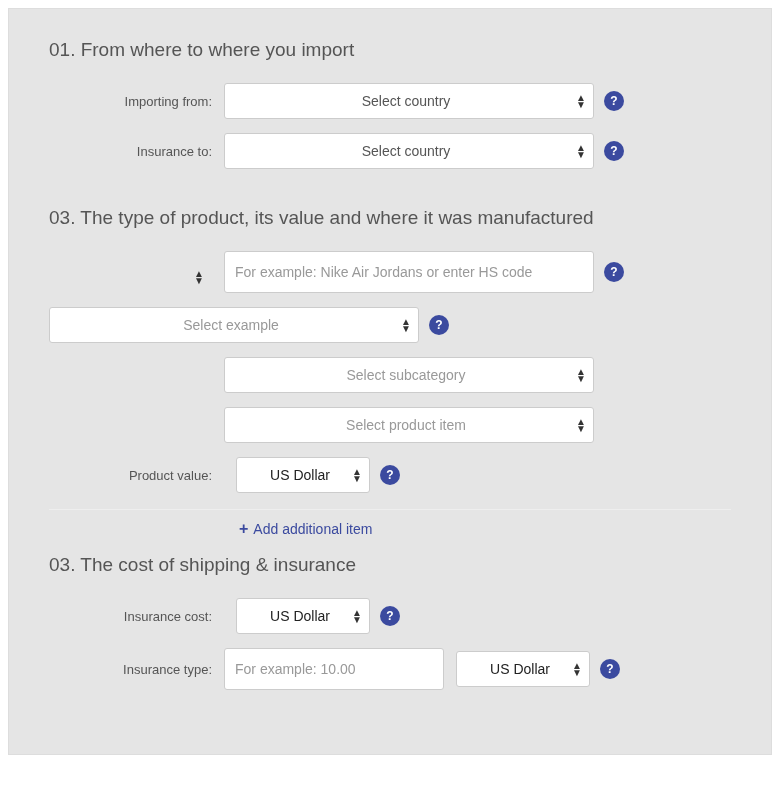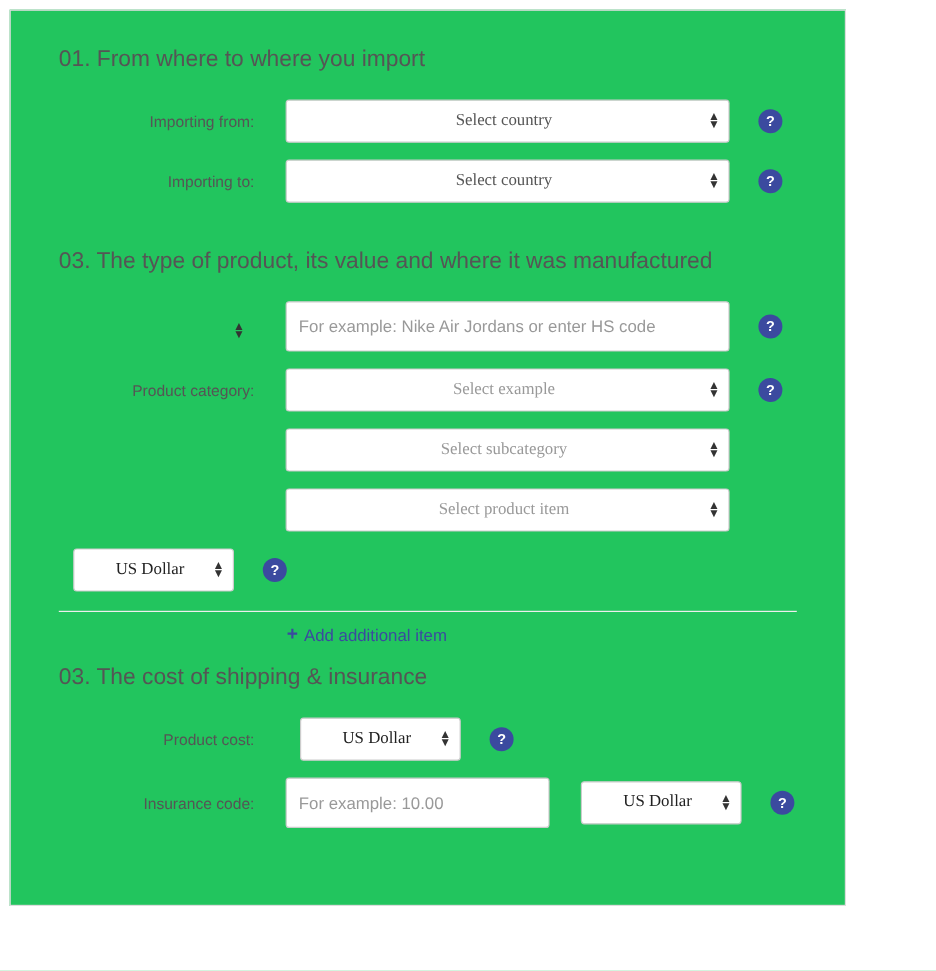--- a/index.html
+++ b/index.html
@@ -7,38 +7,37 @@
       margin: 0;
       padding: 0;
     }
     body {
       font-family: -apple-system, BlinkMacSystemFont, "Segoe UI", Helvetica, Arial, sans-serif;
       background: #fff;
       padding: 8px;
     }
     .container {
       border: 1px solid #ddd;
-      width: 697px;
+      width: 764px;
       padding: 30px 40px 50px 40px;
-      background: #22c55e;
+      background: #e5e5e5;
     }
     .section {
       margin-bottom: 38px;
     }
     .section-title {
       color: #555;
       font-size: 19px;
       font-weight: 400;
       margin-bottom: 22px;
     }
     .row {
       display: flex;
       align-items: center;
       margin-bottom: 14px;
-      gap: 14px;
     }
     .label {
       width: 175px;
       text-align: right;
       padding-right: 12px;
       color: #555;
       font-size: 13px;
     }
     .select-wrap {
       position: relative;
@@ -48,21 +47,21 @@
       appearance: none;
       -webkit-appearance: none;
       border: 1px solid #ccc;
       border-radius: 3px;
       background: #fff;
       padding: 8px 16px 8px 10px;
       font-size: 14px;
       color: #555;
       height: 36px;
       cursor: pointer;
-      font-family: Liberation Serif, serif;
+      font-family: Liberation Sans, sans-serif;
     }
     .select::placeholder, .placeholder-color {
       color: #999;
     }
     .select-caret {
       position: absolute;
       right: 8px;
       top: 50%;
       transform: translateY(-50%);
       pointer-events: none;
@@ -140,21 +139,21 @@
         <button class="select w-full"><span>Select country</span></button>
         <span class="select-caret">
             <span>▲</span>
             <span>▼</span>
           </span>
       </div>
       <span class="help-badge">?</span>
     </div>
 
     <div class="row">
-      <div class="label">Importing to:</div>
+      <div class="label">Insurance to:</div>
       <div class="select-wrap">
         <button class="select w-full"><span>Select country</span></button>
         <span class="select-caret">
             <span>▲</span>
             <span>▼</span>
           </span>
       </div>
       <span class="help-badge">?</span>
     </div>
   </div>
@@ -169,21 +168,20 @@
               <span>▲</span>
               <span>▼</span>
             </span>
         </div>
       </div>
       <input class="text-input w-desc-inp" type="text" placeholder="For example: Nike Air Jordans or enter HS code" style="">
       <span class="help-badge">?</span>
     </div>
 
     <div class="row">
-      <div class="label">Product category:</div>
       <div class="select-wrap">
         <button class="select w-fullx placeholder-color"><span>Select example</span></button>
         <span class="select-caret">
             <span>▲</span>
             <span>▼</span>
           </span>
       </div>
       <span class="help-badge">?</span>
     </div>
 
@@ -203,20 +201,21 @@
       <div class="select-wrap">
         <button class="select w-fullx placeholder-color"><span>Select product item</span></button>
         <span class="select-caret">
             <span>▲</span>
             <span>▼</span>
           </span>
       </div>
     </div>
 
     <div class="row">
+      <div class="label">Product value:</div>
       <div class="select-wrap ml12">
         <button class="select w-cur black-text"><span>US Dollar</span></button>
         <span class="select-caret">
             <span>▲</span>
             <span>▼</span>
           </span>
       </div>
       <span class="help-badge">?</span>
     </div>
 
@@ -225,33 +224,33 @@
     <div class="add-link">
       <span class="plus">+</span>
       <span>Add additional item</span>
     </div>
   </div>
 
   <div class="section" style="margin-bottom:12px;">
     <h2 class="section-title">03. The cost of shipping &amp; insurance</h2>
 
     <div class="row">
-      <div class="label">Product cost:</div>
+      <div class="label">Insurance cost:</div>
       <div class="select-wrap ml12">
         <button class="select w-cur black-text"><span>US Dollar</span></button>
         <span class="select-caret">
             <span>▲</span>
             <span>▼</span>
           </span>
       </div>
       <span class="help-badge">?</span>
     </div>
 
     <div class="row">
-      <div class="label">Insurance code:</div>
+      <div class="label">Insurance type:</div>
       <input class="text-input w-med" type="text" placeholder="For example: 10.00" style="">
       <div class="select-wrap ml12">
         <button class="select w-cur black-text"><span>US Dollar</span></button>
         <span class="select-caret">
             <span>▲</span>
             <span>▼</span>
           </span>
       </div>
       <span class="help-badge">?</span>
     </div>

